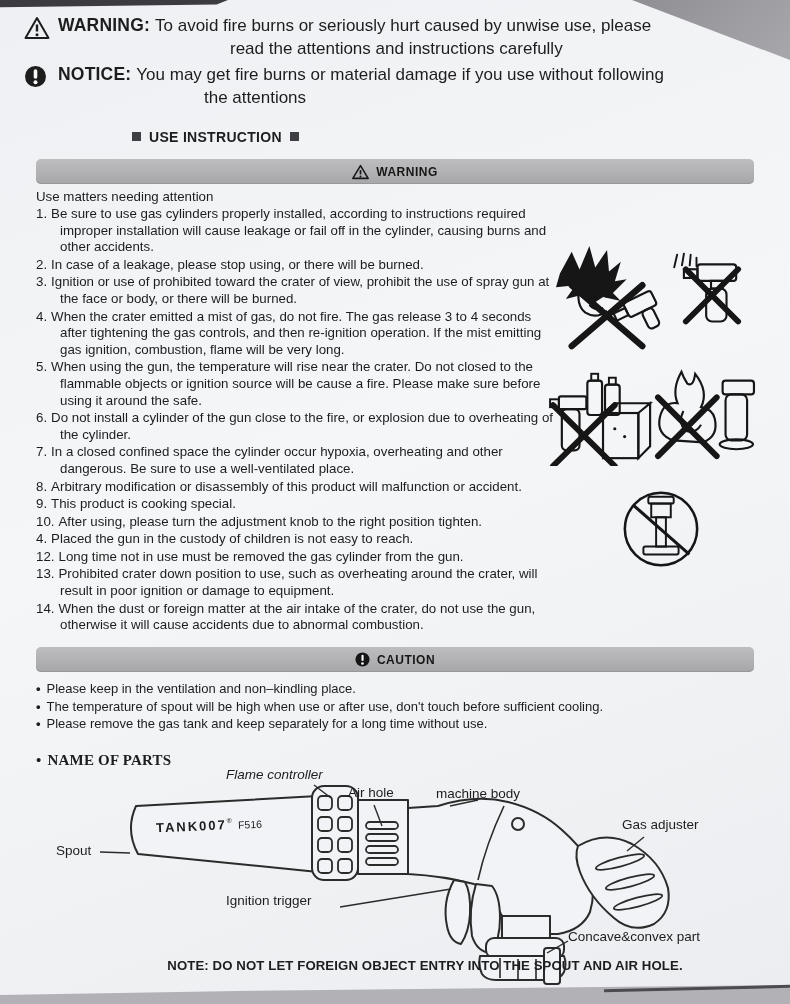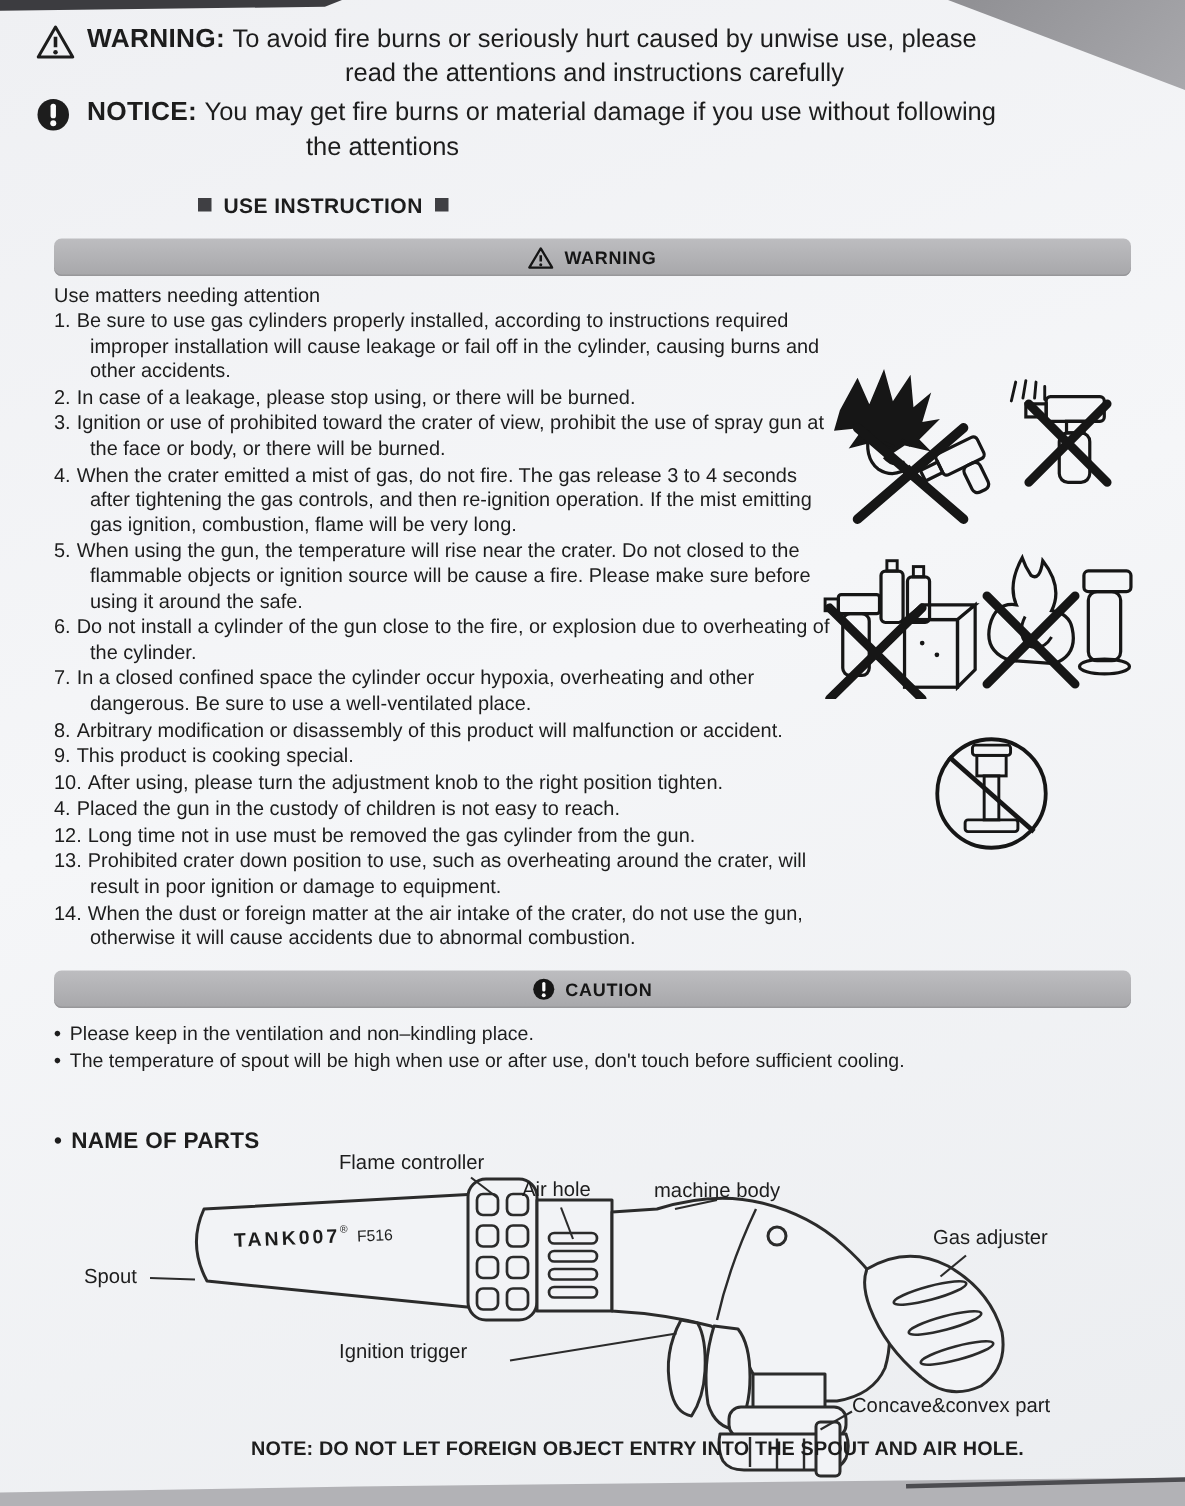--- a/index.html
+++ b/index.html
@@ -49,27 +49,27 @@
   
   .wlist{left:36px;top:206px;width:524px;font-size:13.3px;line-height:16.6px;}
   .witem{padding-left:24px;text-indent:-24px;margin-bottom:1px;}
   .witem .num{margin-right:4px;}
 
   
   .clist{left:36px;top:680px;width:722px;font-size:13px;line-height:17.6px;}
   .bullet{padding-left:14px;text-indent:-14px;}
   .bullet::before{content:"•";font-weight:bold;margin-right:6px;}
 
-  .parts-heading{left:36px;top:752px;font-size:15px;font-weight:bold;letter-spacing:.2px;}
+  .parts-heading{left:36px;top:752px;font-size:15px;font-weight:bold;letter-spacing:.2px;font-family:Liberation Serif, serif;}
   .parts-heading::before{content:"•";font-weight:bold;margin-right:6px;}
 
   
   .plabel{font-size:13.5px;white-space:nowrap;}
   .lab-spout{left:56px;top:843px;}
-  .lab-flame{left:226px;top:767px;}
+  .lab-flame{left:226px;top:767px;font-style:italic;}
   .lab-air{left:348px;top:785px;}
   .lab-machine{left:436px;top:786px;}
   .lab-gas{left:622px;top:817px;}
   .lab-trigger{left:226px;top:893px;}
   .lab-concave{left:568px;top:929px;}
 
   .brand{left:156px;top:816px;transform:rotate(-2.5deg);white-space:nowrap;}
   .brand-name{font-weight:bold;font-size:13px;letter-spacing:2px;}
   .brand sup{font-size:7px;}
   .brand .model{font-size:10.5px;margin-left:6px;}
@@ -209,20 +209,21 @@
         <rect x="6.9" y="2.8" width="2.3" height="6.8" rx="1.1" fill="#fbfbfb"></rect>
         <circle cx="8" cy="12.2" r="1.4" fill="#fbfbfb"></circle>
       </svg>
   </span>
   <span>CAUTION</span>
 </div>
 
 <div class="abs clist">
   <div class="bullet">Please keep in the ventilation and non–kindling place.</div>
   <div class="bullet">The temperature of spout will be high when use or after use, don't touch before sufficient cooling.</div>
+  <div class="bullet">Please remove the gas tank and keep separately for a long time without use.</div>
 </div>
 
 <div class="abs parts-heading">NAME OF PARTS</div>
 
 <svg class="abs" style="left:30px;top:760px" width="740" height="230" viewBox="0 0 740 230">
   <g stroke="#2b2b2b" stroke-width="2" fill="#f2f3f6" stroke-linejoin="round">
 
     <path d="M106,46 Q95,70 108,94 L288,112 L288,36 Z"></path>
 
     <rect x="282" y="26" width="46" height="94" rx="12"></rect>

